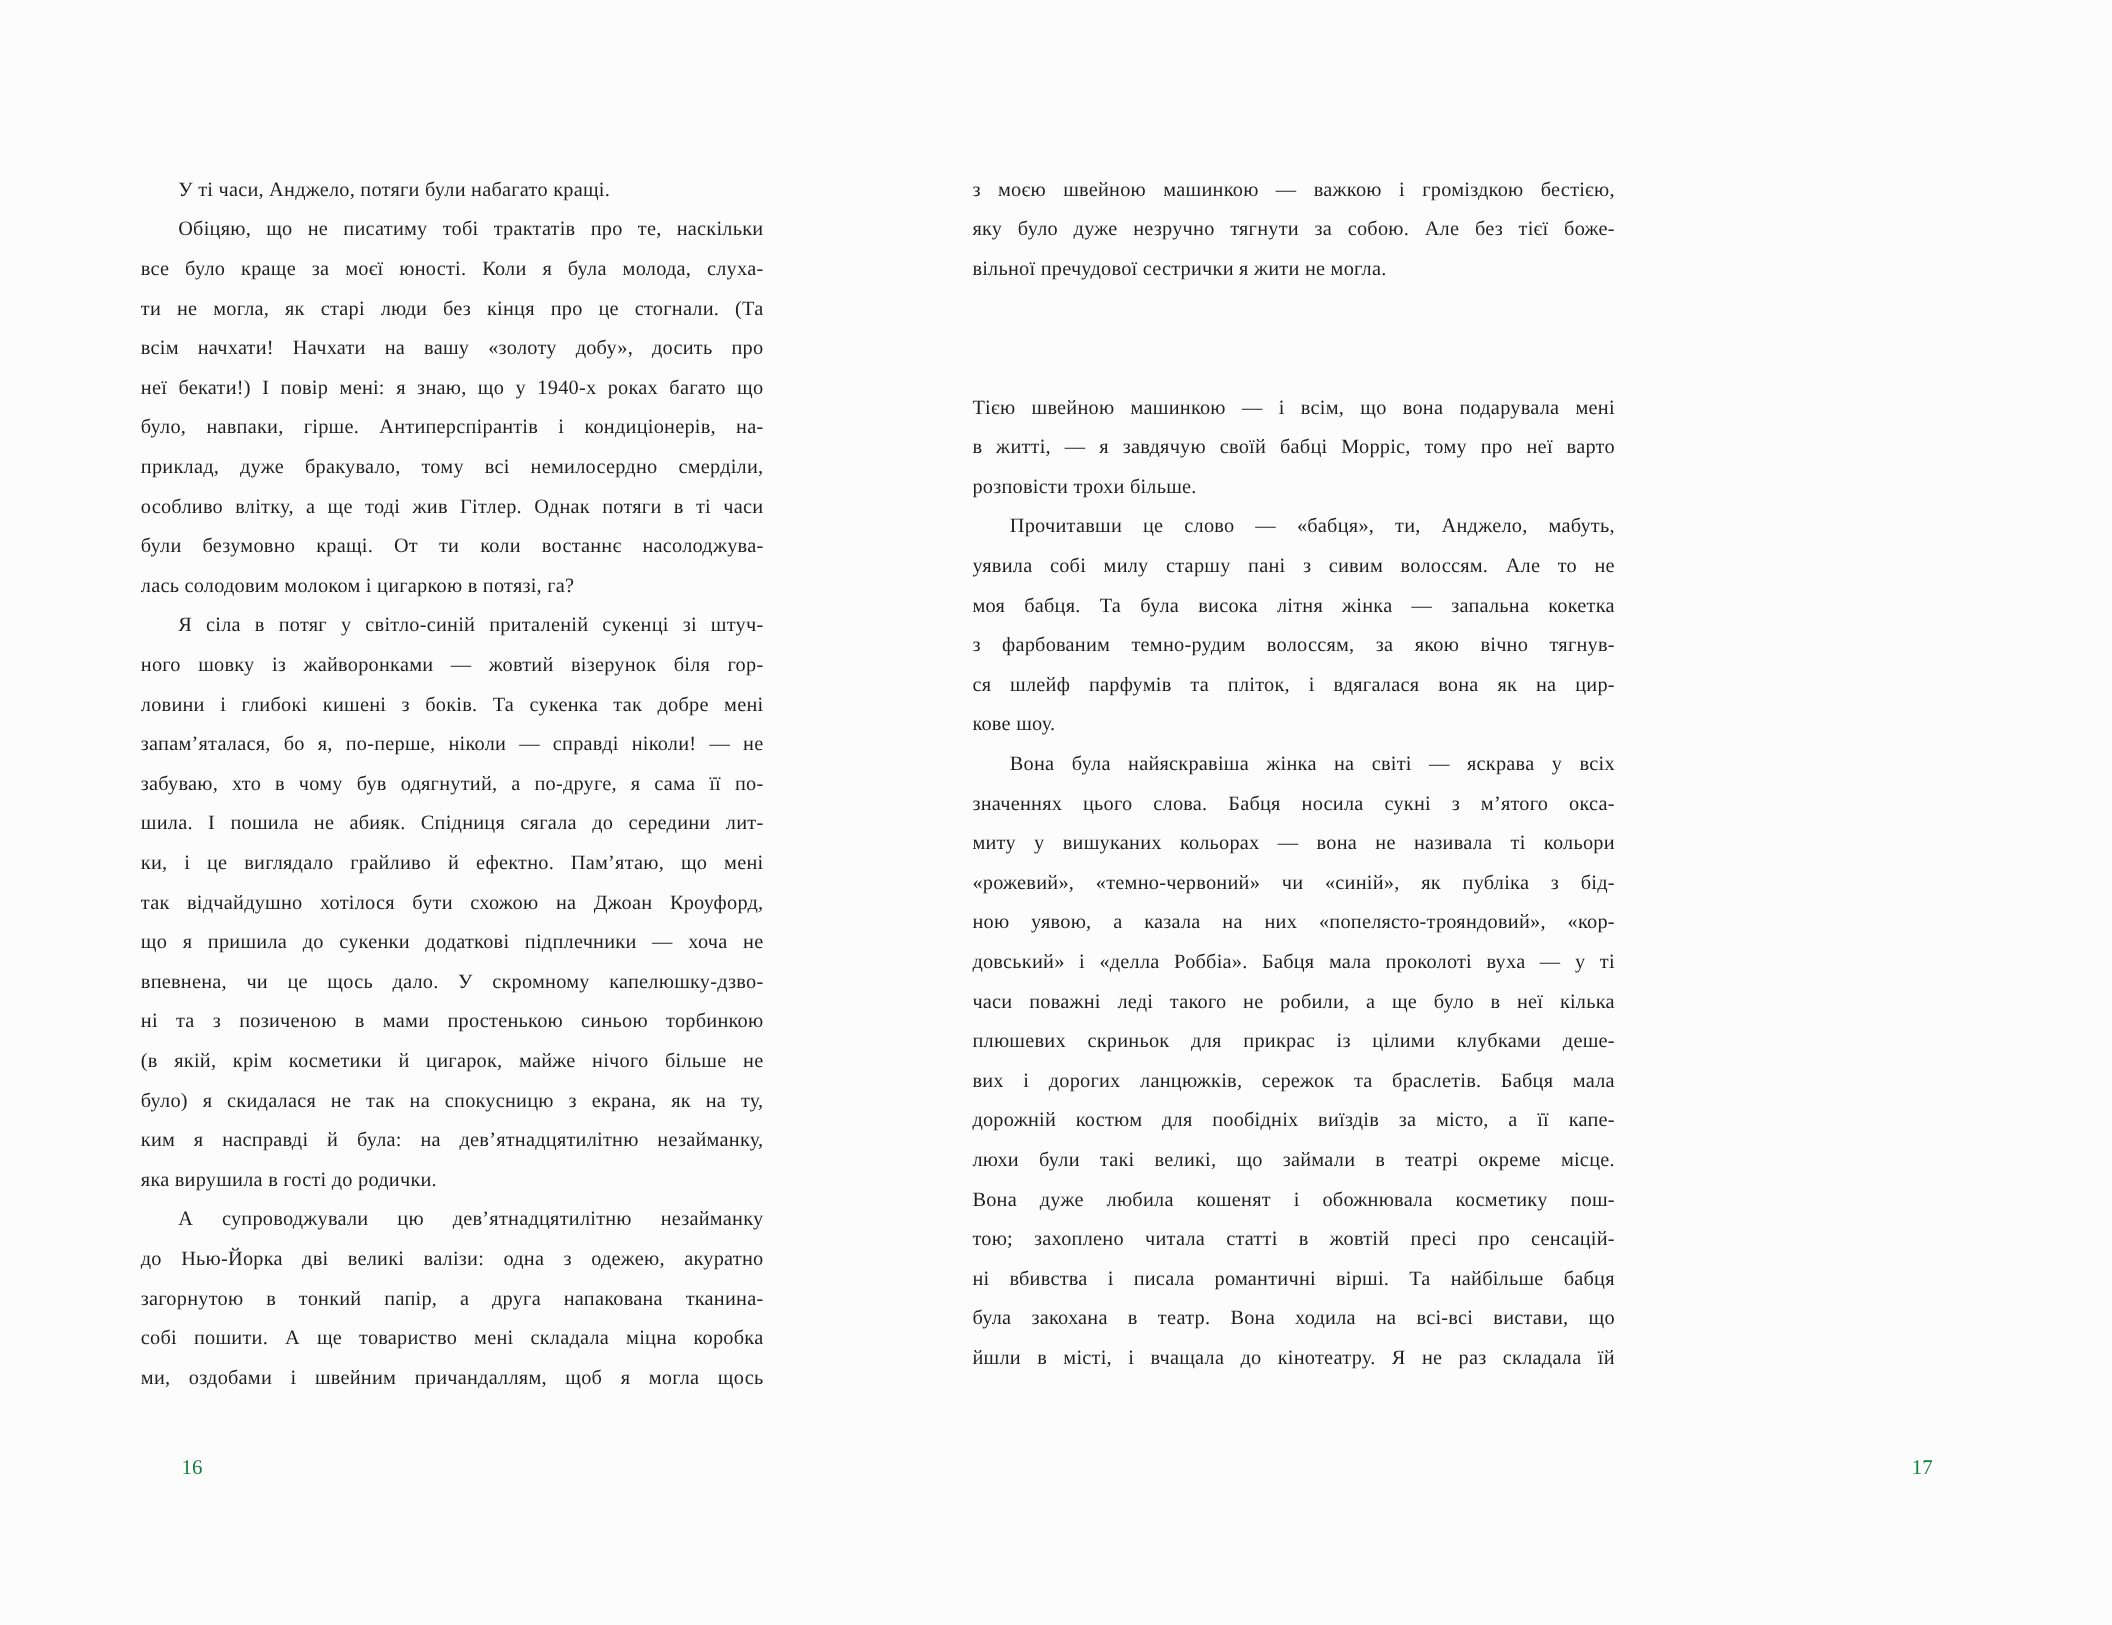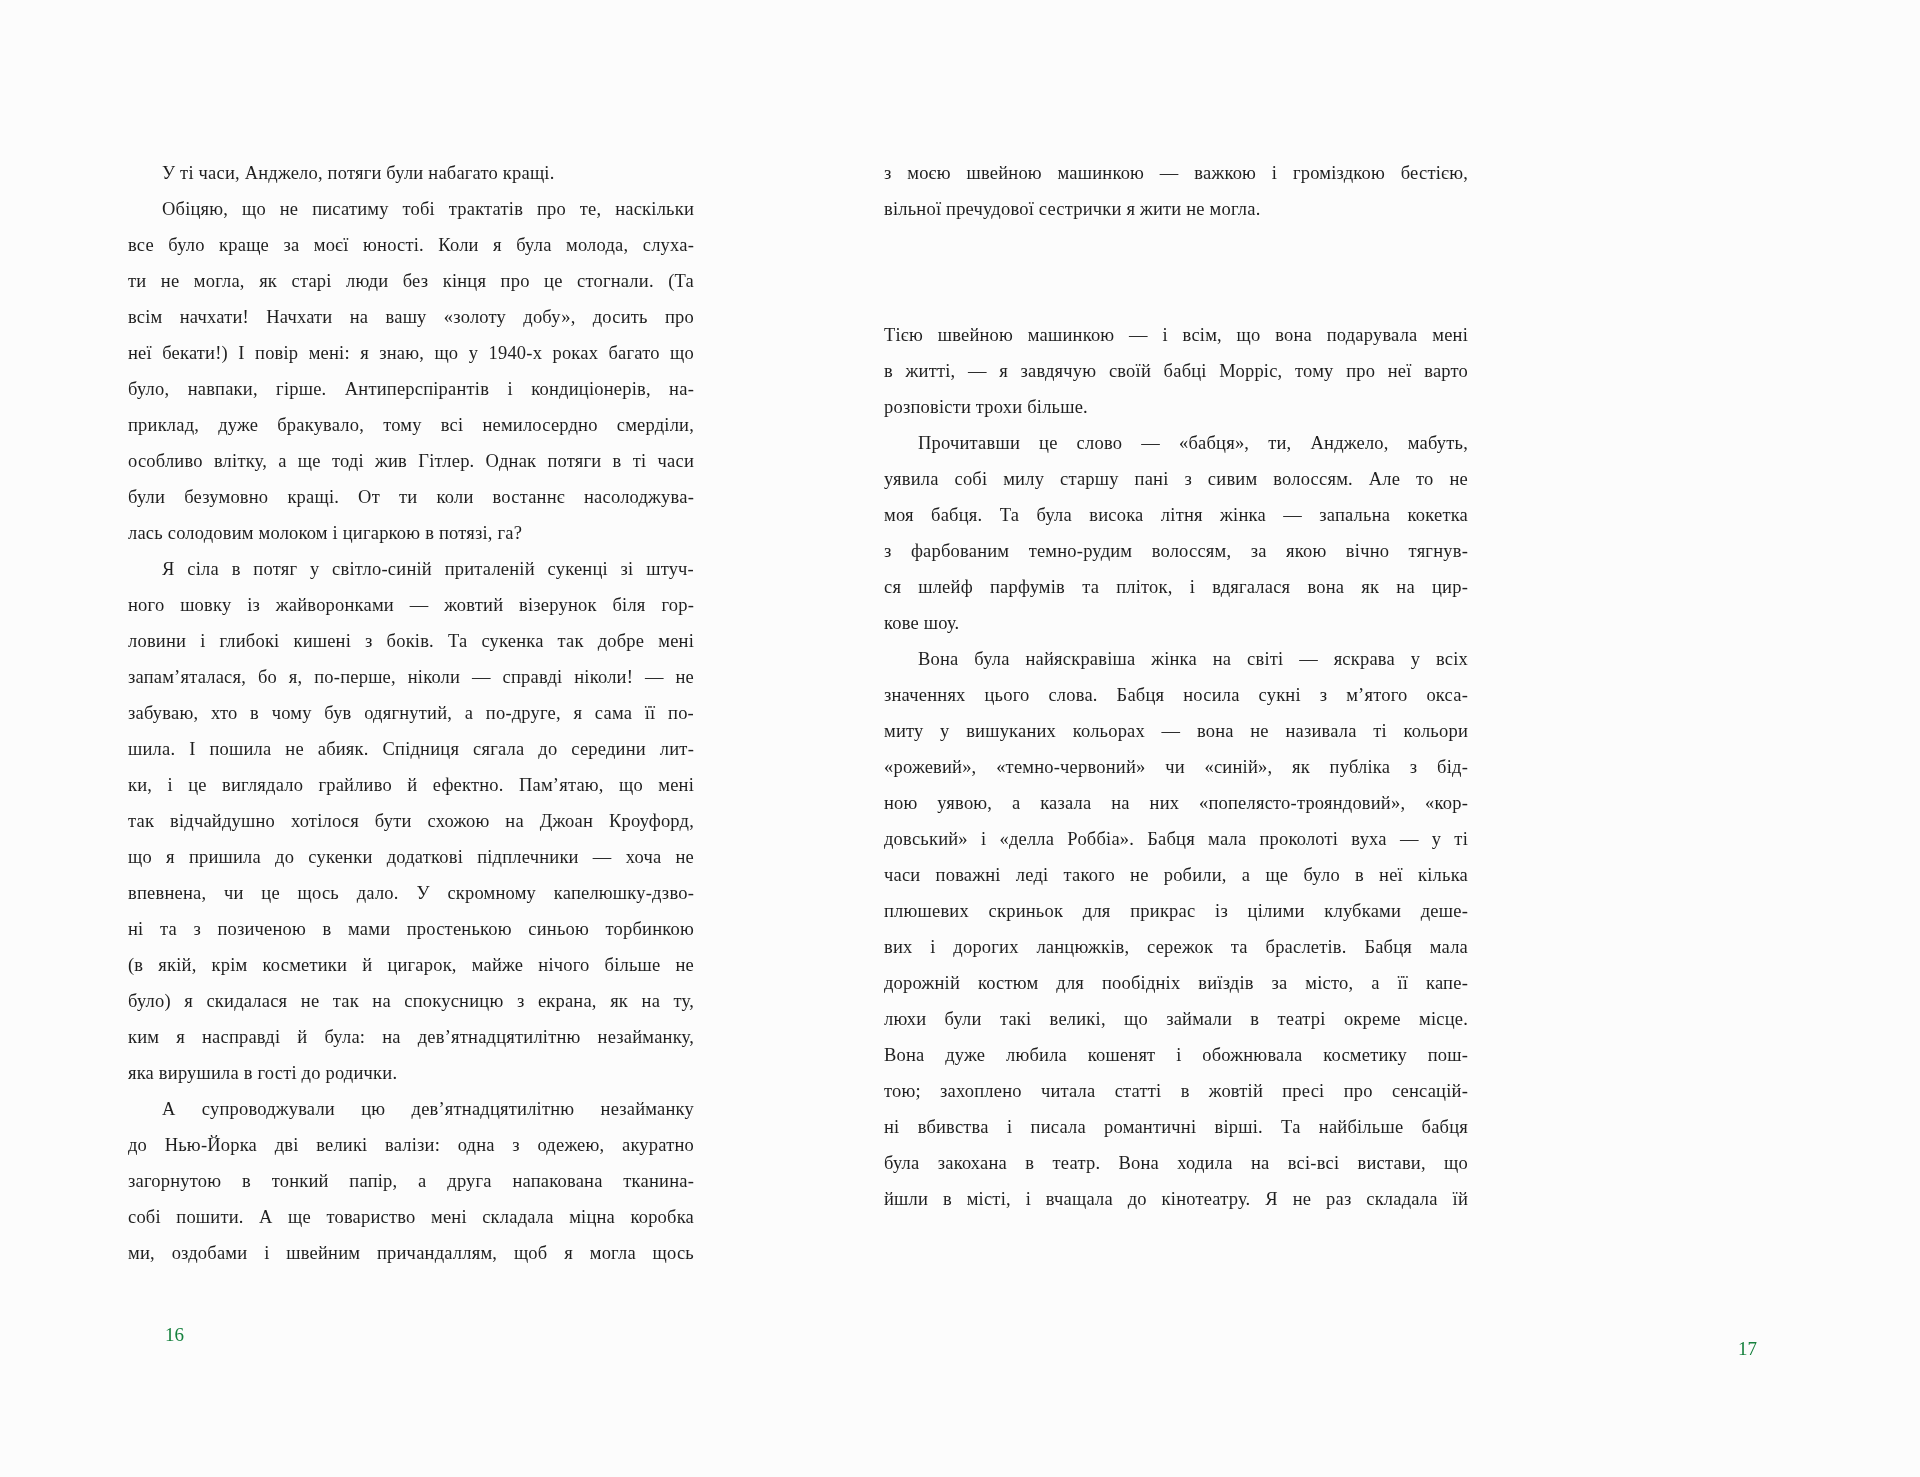--- a/index.html
+++ b/index.html
@@ -46,21 +46,21 @@
   .line.indent { text-indent: 34px; }
   .line.gap { height: 90px; }
   .pagenum {
     position: absolute;
     top: 1322px;
     font-size: 19px;
     line-height: 26px;
     color: #15803d;
   }
   .pagenum-left  { left: 165px; }
-  .pagenum-right { left: 778px; margin-top: 14px; } 
+  .pagenum-right { left: 778px; } 
 </style>
 </head>
 <body>
 
 <div class="spread">
 
   <div class="page page-left">
     <div class="text-col text-col-left">
         <div class="line indent">У ті часи, Анджело, потяги були набагато кращі.</div>
         <div class="line indent just">Обіцяю, що не писатиму тобі трактатів про те, наскільки</div>
@@ -93,20 +93,21 @@
         <div class="line just">загорнутою в тонкий папір, а друга напакована тканина-</div>
         <div class="line just">собі пошити. А ще товариство мені складала міцна коробка</div>
         <div class="line just">ми, оздобами і швейним причандаллям, щоб я могла щось</div>
       </div>
     <div class="pagenum pagenum-left">16</div>
   </div>
 
   <div class="page page-right">
     <div class="text-col text-col-right">
         <div class="line just">з моєю швейною машинкою — важкою і громіздкою бестією,</div>
+        <div class="line just">яку було дуже незручно тягнути за собою. Але без тієї боже-</div>
         <div class="line">вільної пречудової сестрички я жити не могла.</div>
         <div class="line gap"></div>
         <div class="line just">Тією швейною машинкою — і всім, що вона подарувала мені</div>
         <div class="line just">в житті, — я завдячую своїй бабці Морріс, тому про неї варто</div>
         <div class="line">розповісти трохи більше.</div>
         <div class="line indent just">Прочитавши це слово — «бабця», ти, Анджело, мабуть,</div>
         <div class="line just">уявила собі милу старшу пані з сивим волоссям. Але то не</div>
         <div class="line just">моя бабця. Та була висока літня жінка — запальна кокетка</div>
         <div class="line just">з фарбованим темно-рудим волоссям, за якою вічно тягнув-</div>
         <div class="line just">ся шлейф парфумів та пліток, і вдягалася вона як на цир-</div>

